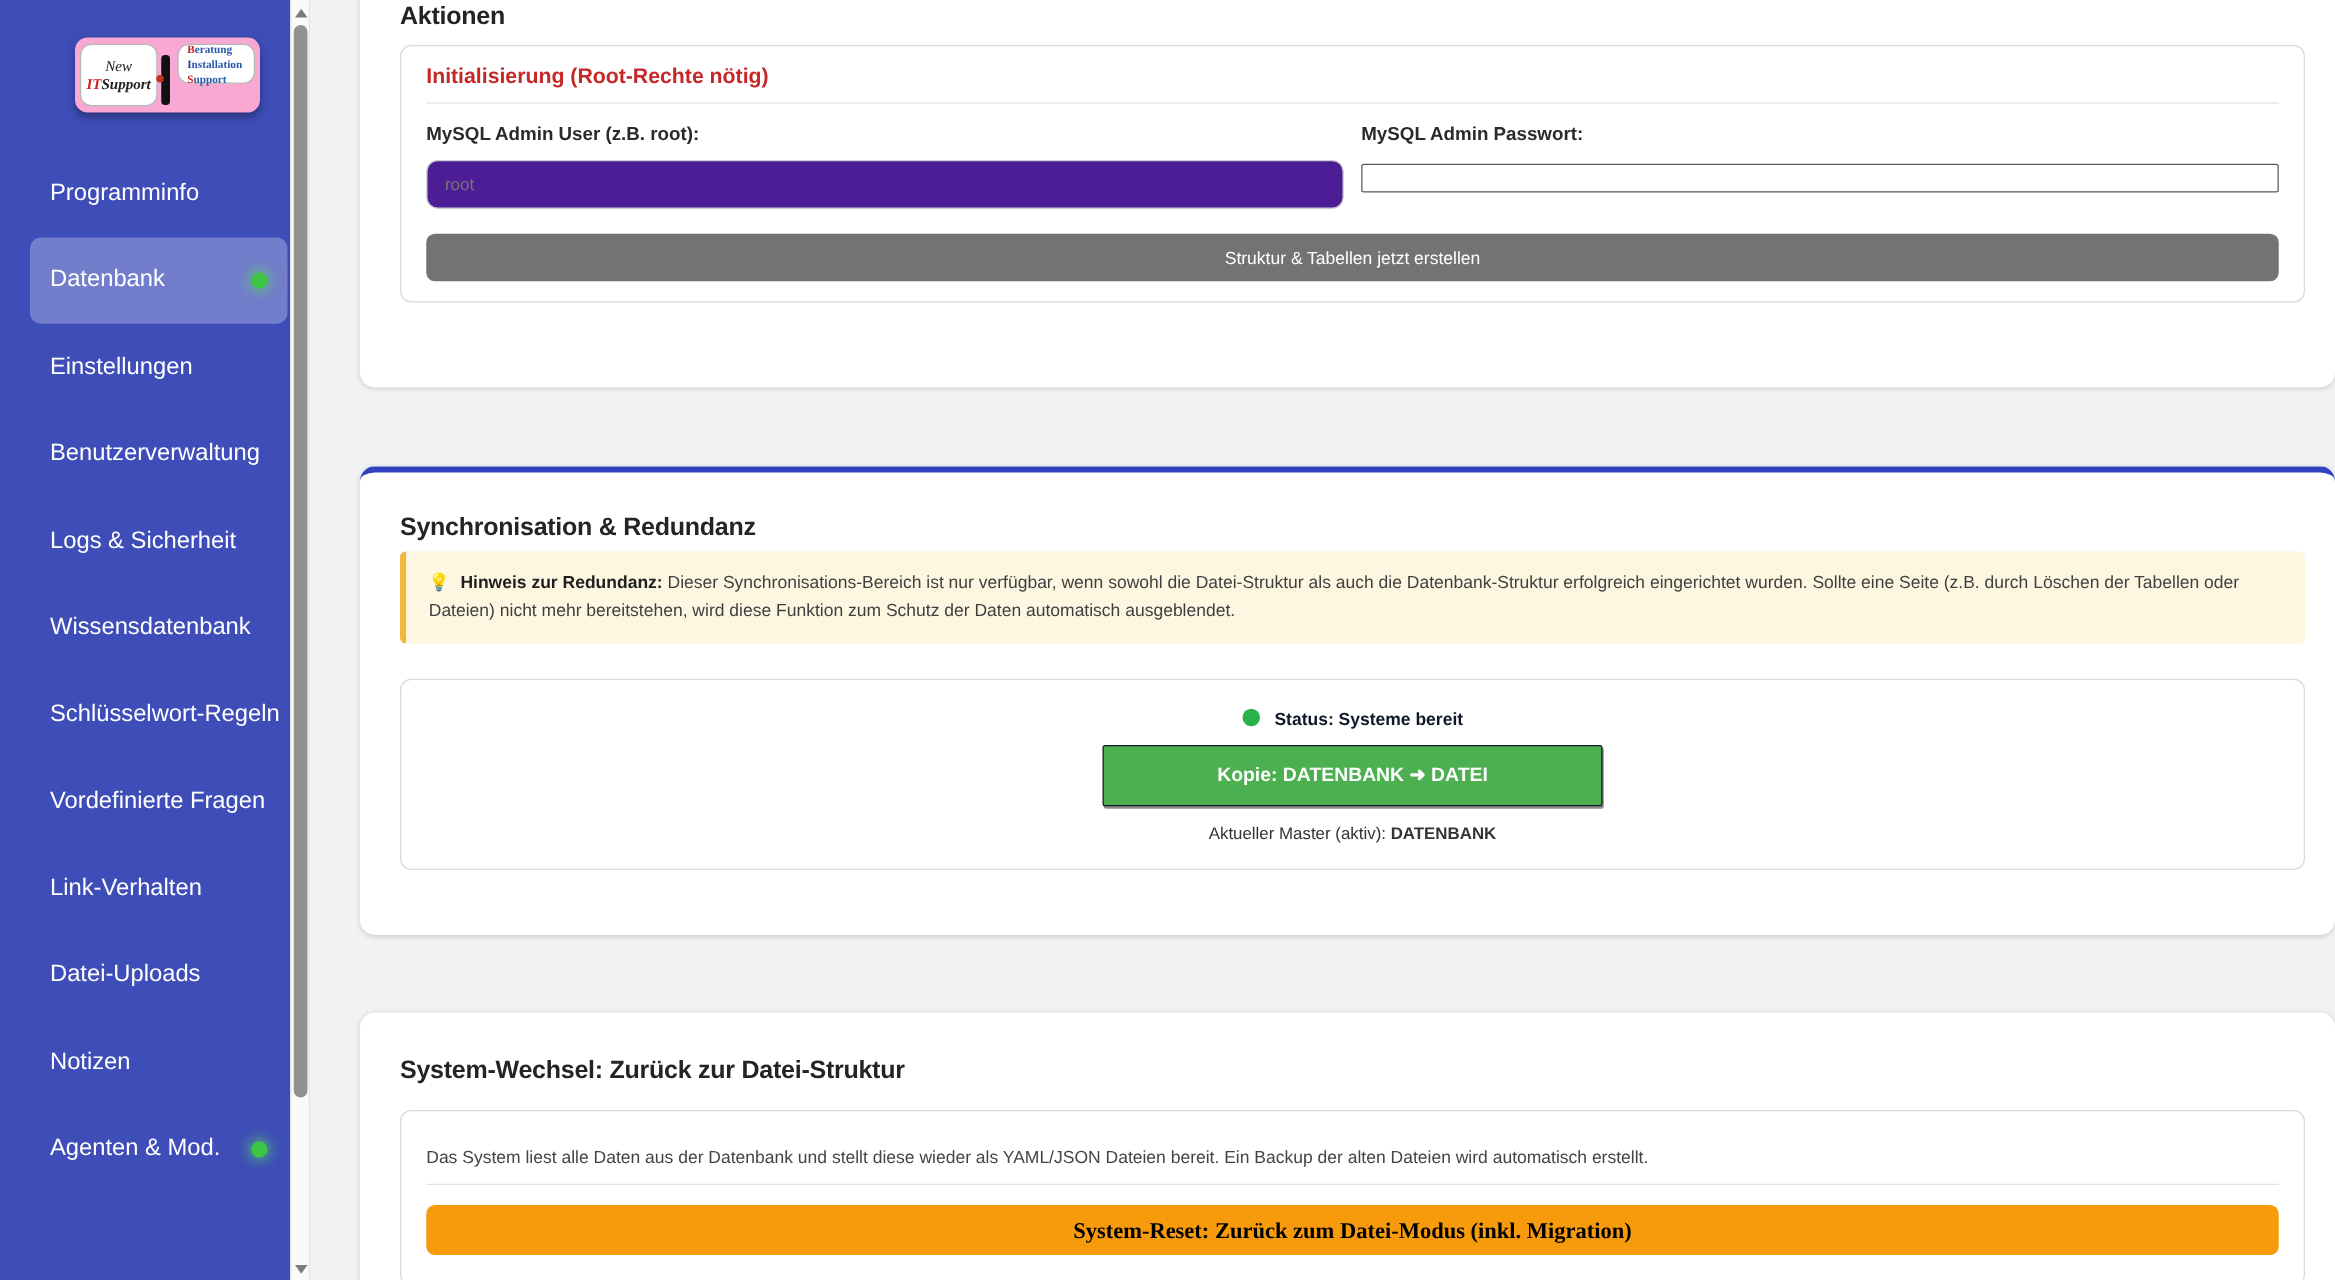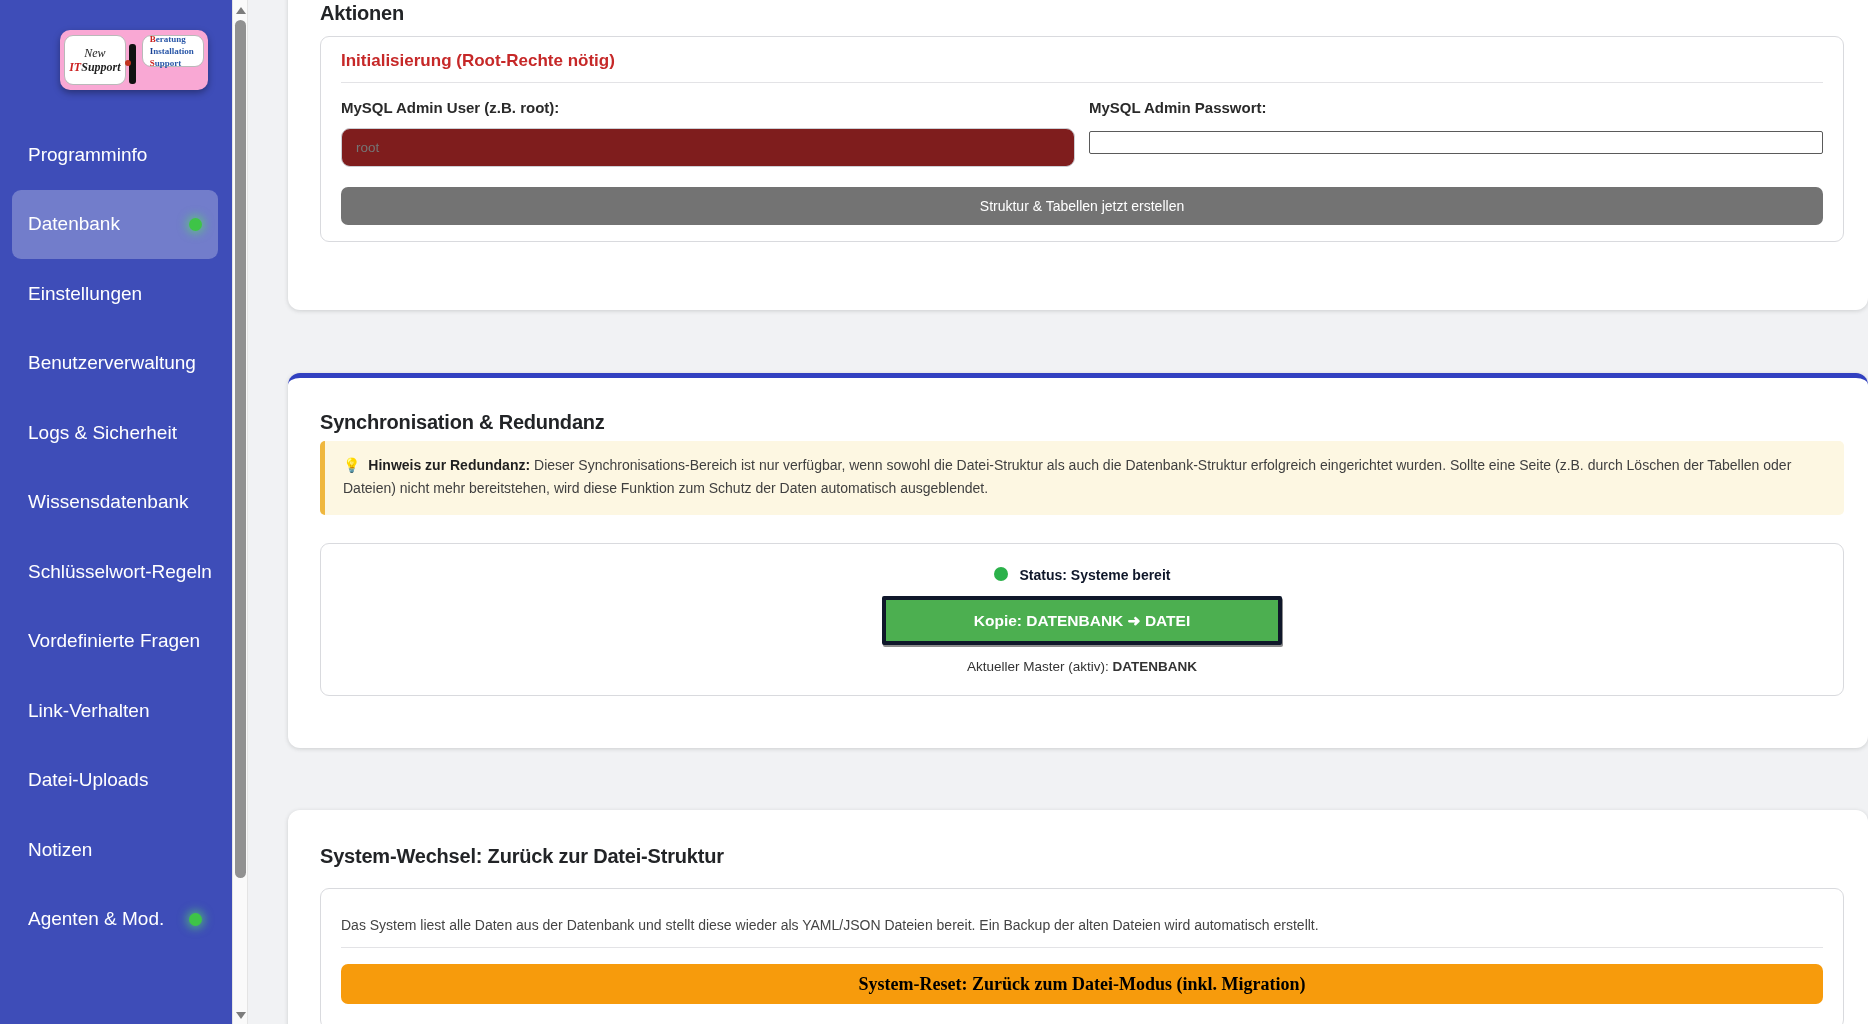--- a/index.html
+++ b/index.html
@@ -20,21 +20,21 @@
                 display:flex; flex-direction:column; justify-content:center; padding-left:7px;
                 font-size:9px; font-weight:bold; line-height:12px; background:#fff; }
   .logo-right .w { color:#2a57a8; }
   .logo-right .red { color:#cc2222; }
   .logo-right .blue { color:#1a3f8f; }
   .logo-figure { position:absolute; left:69px; top:14px; width:7px; height:40px; background:#111;
                  border-radius:3px; z-index:3; }
   .logo-figure:before { content:""; position:absolute; left:-4px; top:16px; width:6px; height:6px;
                  background:#c2341f; border-radius:50%; }
 
-  .nav { position:absolute; top:120px; left:0; width:232px; }
+  .nav { position:absolute; top:120px; left:12px; width:232px; }
   .nav-item { height:69.5px; display:flex; align-items:center; padding-left:28px;
               color:#ffffff; font-size:19px; cursor:pointer; }
   .nav-item.active { background:rgba(255,255,255,.27); border-radius:9px;
               margin:0 14px 0 12px; padding-left:16px; }
   .nav-dot { width:13px; height:13px; border-radius:50%; background:#3ec447;
              margin-left:auto; margin-right:30px;
              box-shadow:0 0 9px 3px rgba(90,220,100,.55); }
   .nav-item.active .nav-dot { margin-right:16px; }
 
   
@@ -63,41 +63,41 @@
   .inner-box { border:1px solid #d9dade; border-radius:9px; padding:14px 20px 16px; }
   #card-actions .inner-box { margin-top:11px; }
 
   .red-heading { margin:0; font-size:17px; line-height:20px; font-weight:bold; color:#c62828; }
   .init-desc { margin:8px 0 0; font-size:14px; color:#4a4a4a; }
   .divider { border:0; border-top:1px solid #e3e3e6; margin:11px 0 0; }
 
   .form-row { display:grid; grid-template-columns:1fr 1fr; gap:14px; margin-top:16px; }
   .field-label { display:block; font-size:15px; line-height:18px; font-weight:bold; color:#2a2a2a; }
   .text-input { margin-top:11px; width:100%; height:39px; border:1px solid #ccced4; border-radius:9px;
-                padding:0 14px; font-size:13.5px; color:#8a8f98; background:#7f1d1d; outline:none;
+                padding:0 14px; font-size:13.5px; color:#8a8f98; background:#4c1d95; outline:none;
                 font-family:"Liberation Sans", sans-serif; }
   .password-input { margin-top:14px; width:100%; height:23px; border:1.5px solid #5a5a5a;
                 border-radius:2px; background:#fff; outline:none; padding:0 6px;
                 font-family:"Liberation Sans", sans-serif; }
   .green-button { display:block; margin-top:20px; width:100%; height:38px; background:#737373;
                 color:#fff; font-size:14px; border:none; border-radius:7px; cursor:pointer;
                 font-family:"Liberation Sans", sans-serif; }
 
   
   .hint-box { margin-top:7px; background:#fdf7e2; border-left:5px solid #efb73e; border-radius:5px;
               padding:13px 18px 15px; font-size:14px; color:#3f3f3f; line-height:23px; }
   .hint-box b { color:#1f1f1f; }
   .bulb { color:#e8b93c; margin-right:4px; }
   .status-box { margin-top:28px; border:1px solid #d9dade; border-radius:9px; text-align:center;
               padding:23px 0 21px; }
   .status-row { font-size:14px; font-weight:bold; color:#0f172a; }
   .status-dot { display:inline-block; width:14px; height:14px; border-radius:50%; background:#2bb14a;
               margin-right:12px; vertical-align:-1px; }
   .copy-button { margin-top:13px; width:400px; height:49px; background:#4caf50;
-              border:4px solid #0f172a; border-radius:2px; color:#fff; font-weight:bold;
+              border:1px solid #0f172a; border-radius:2px; color:#fff; font-weight:bold;
               font-size:15.5px; cursor:pointer; box-shadow:1px 2px 0 rgba(0,0,0,.45);
               font-family:"Liberation Sans", sans-serif; }
   .master-line { margin-top:14px; font-size:13.5px; color:#333; }
 
   
   #card-switch .inner-box { margin-top:20px; padding:18px 20px 24px; }
   .green-heading { margin:0; font-size:17px; line-height:20px; font-weight:bold; color:#27ae60; }
   .export-desc { margin:10px 0 0; font-size:14px; line-height:17px; color:#444; }
   #card-switch .divider { margin-top:13px; }
   .orange-button { display:block; margin-top:16px; width:100%; height:40px; background:#f79b0c;

